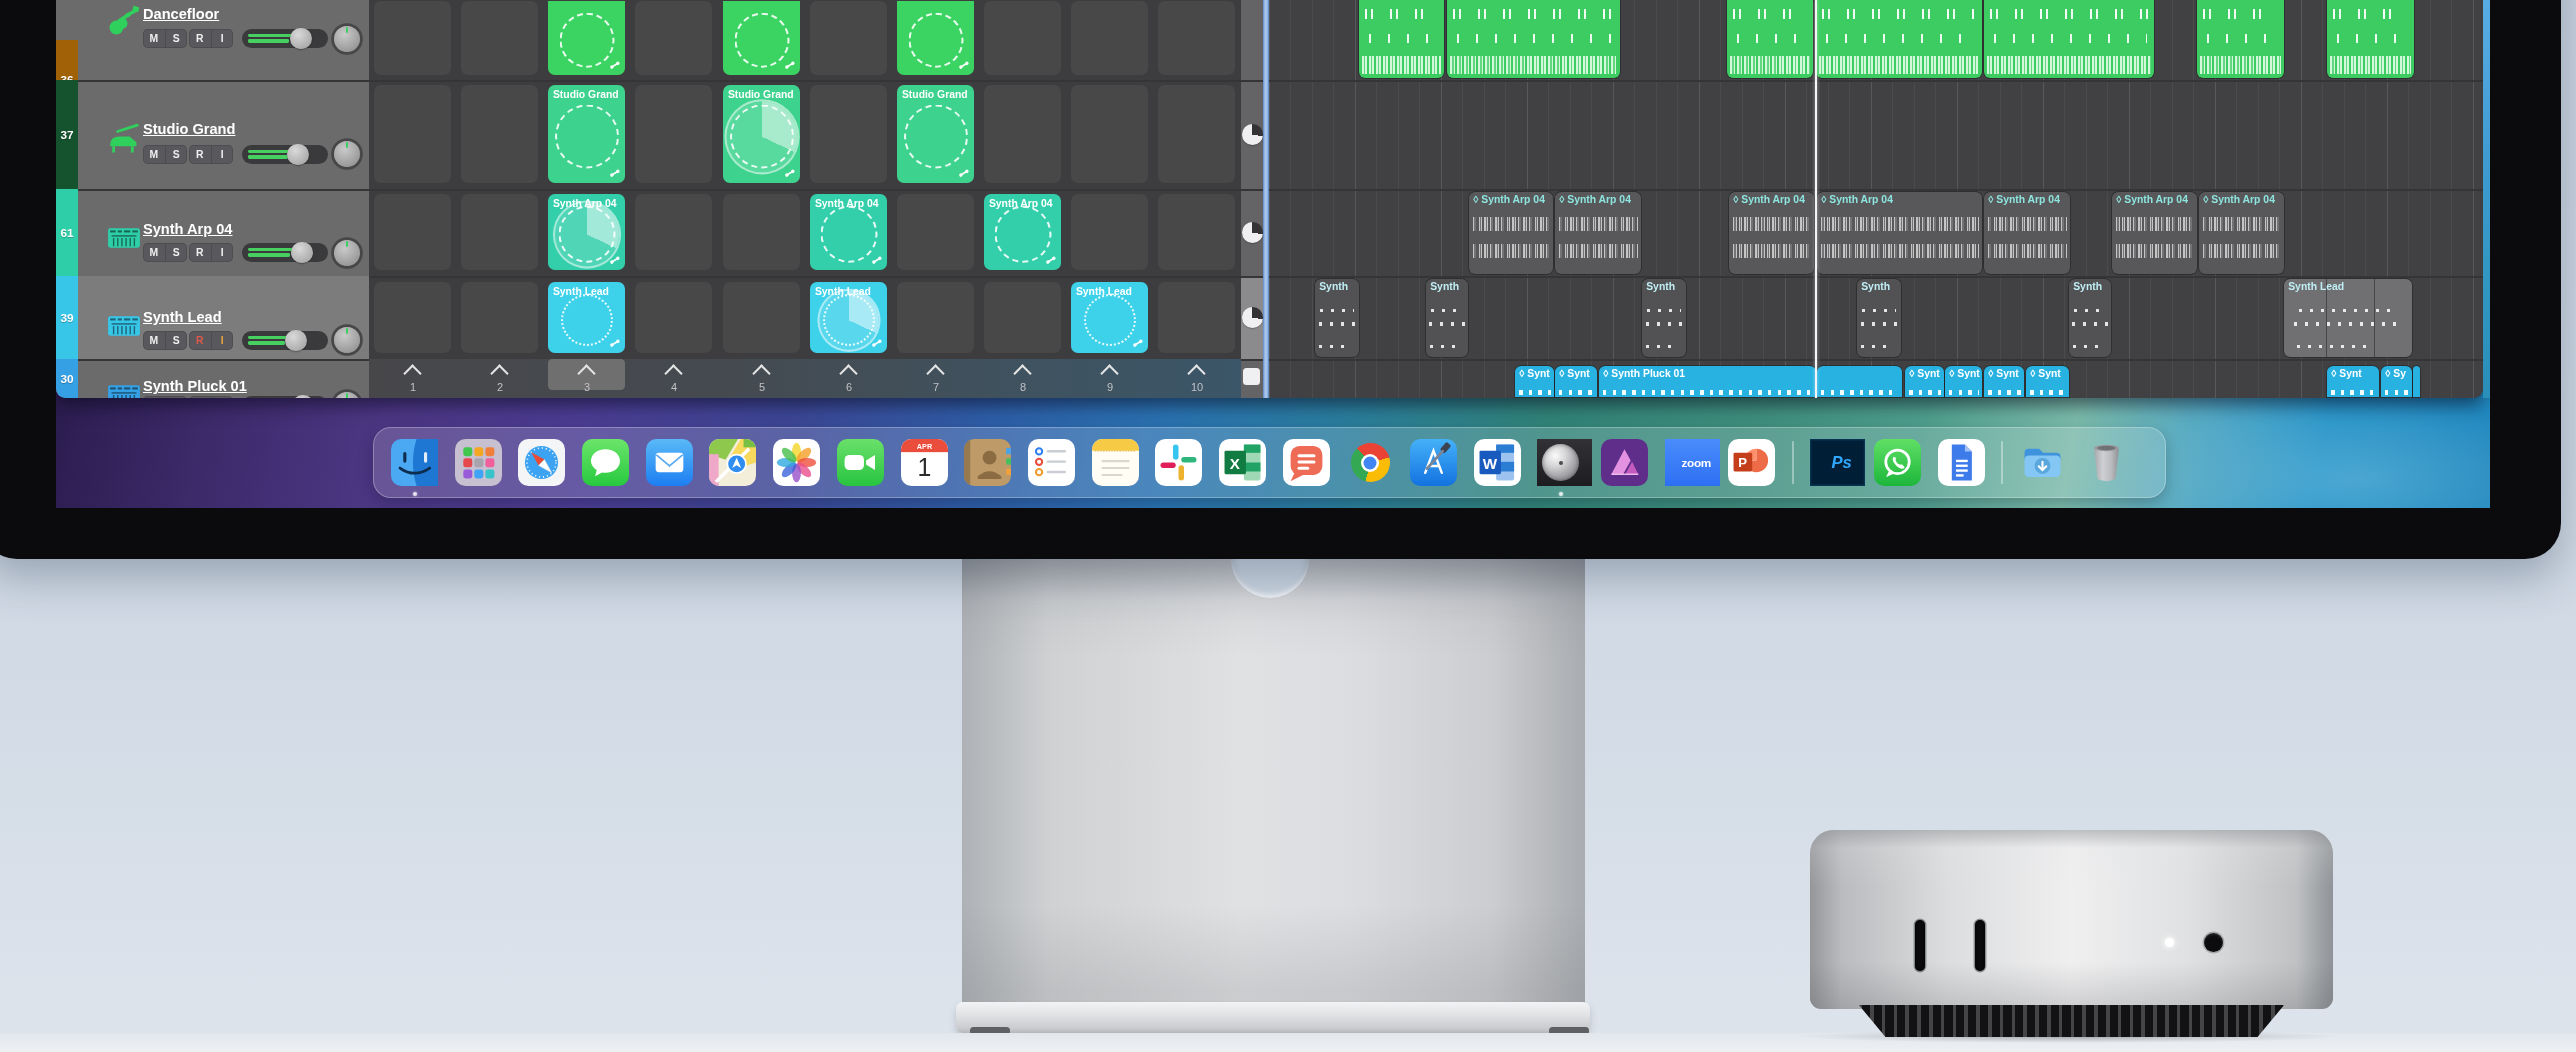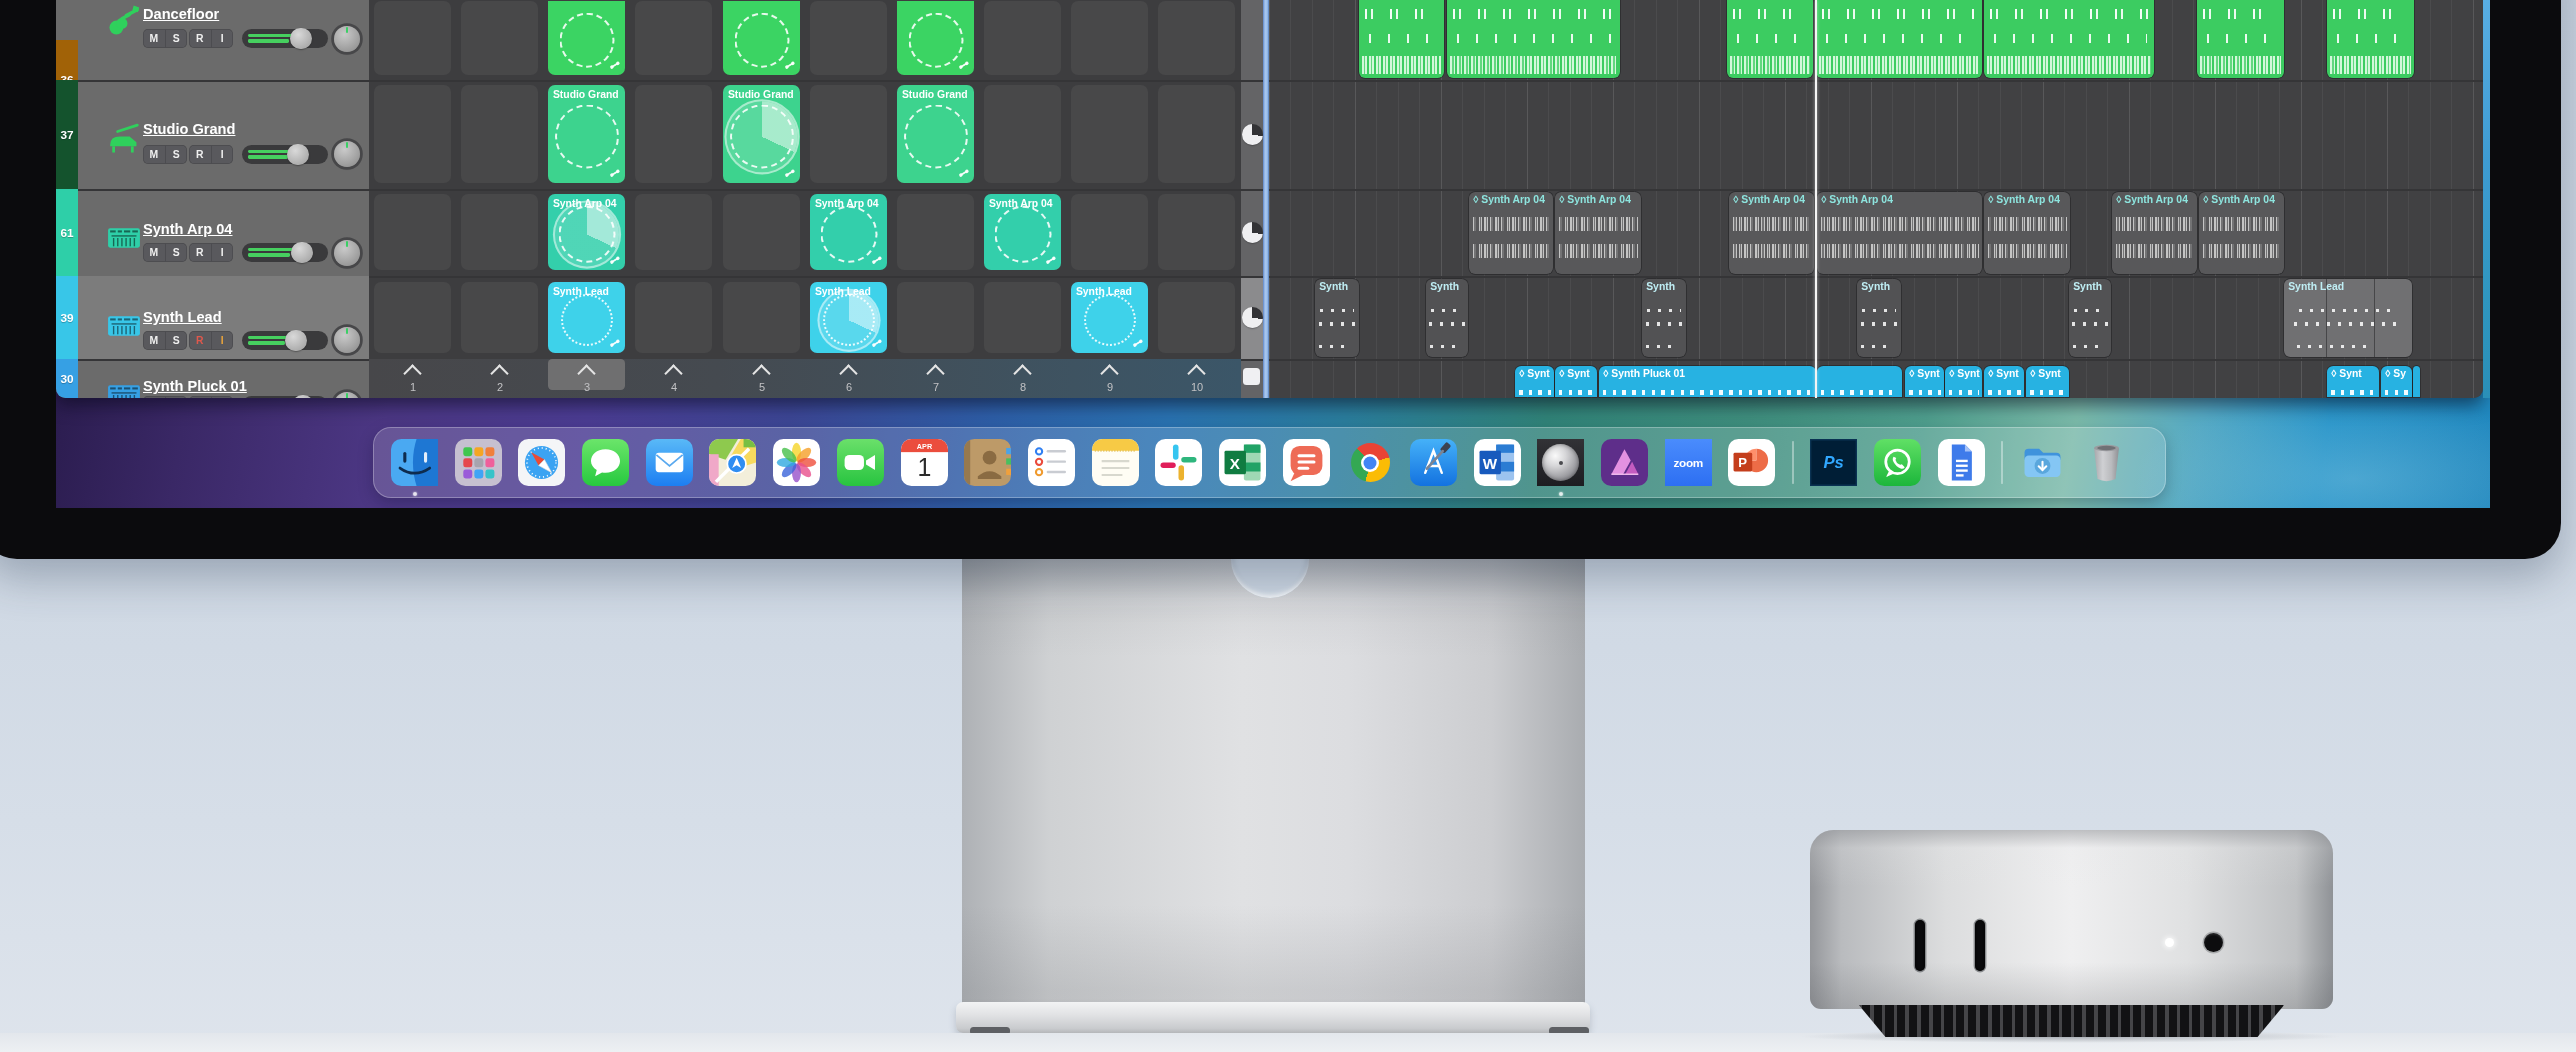--- a/index.html
+++ b/index.html
@@ -47,21 +47,21 @@
   
   #wallpaper{left:0;top:0;width:2434px;height:508px;
     background:linear-gradient(100deg,#241744 0%,#3a2866 8%,#4c3784 16%,#4c3d94 24%,#3d4796 32%,#2e5fa8 40%,#2a73b2 47%,#2b7e9e 54%,#318479 62%,#3f8f7e 70%,#4f9f8e 77%,#7cbcab 83%,#55a9c4 88%,#2492c8 93%,#2087be 100%);}
   #wallpaper .glow{left:2054px;top:389px;width:486px;height:180px;
     background:radial-gradient(ellipse at center,rgba(170,220,235,.30) 0%,rgba(170,220,235,0) 65%);}
   #dock{left:317px;top:427px;width:1793px;height:71px;border-radius:18px;
     background:rgba(235,235,245,.17);
     box-shadow:inset 0 0 0 1px rgba(255,255,255,.28), 0 5.6px 15.3px rgba(10,10,30,.25);
     display:flex;align-items:center;gap:16.7px;padding:0 18px;box-sizing:border-box;}
   .dock-item{width:47px;height:47px;position:relative;flex:0 0 auto;}
-  .dock-item .tile{width:47px;height:47px;border-radius:0;overflow:hidden;position:absolute;left:0;top:0;}
+  .dock-item .tile{width:47px;height:47px;border-radius:0;overflow:hidden;position:absolute;left:0;top:0;padding-left:8px;}
   .dock-item svg{display:block;}
   .run-dot{position:absolute;left:21.5px;top:53px;width:4.2px;height:4.2px;border-radius:50%;
     background:rgba(255,255,255,.85);box-shadow:0 0 2.1px rgba(255,255,255,.8);}
   .dock-div{width:1.4px;height:43px;background:rgba(255,255,255,.38);flex:0 0 auto;border-radius:0.7px;}
   .chrome-wheel{width:39px;height:39px;margin:4.2px;border-radius:50%;position:relative;
     background:conic-gradient(from -45deg,#ea4335 0 120deg,#fbbc05 120deg 240deg,#34a853 240deg 360deg);}
   .chrome-white{position:absolute;left:50%;top:50%;transform:translate(-50%,-50%);
     width:18px;height:18px;border-radius:50%;background:#fff;}
   .chrome-blue{position:absolute;left:50%;top:50%;transform:translate(-50%,-50%);
     width:13px;height:13px;border-radius:50%;background:#4285f4;}

